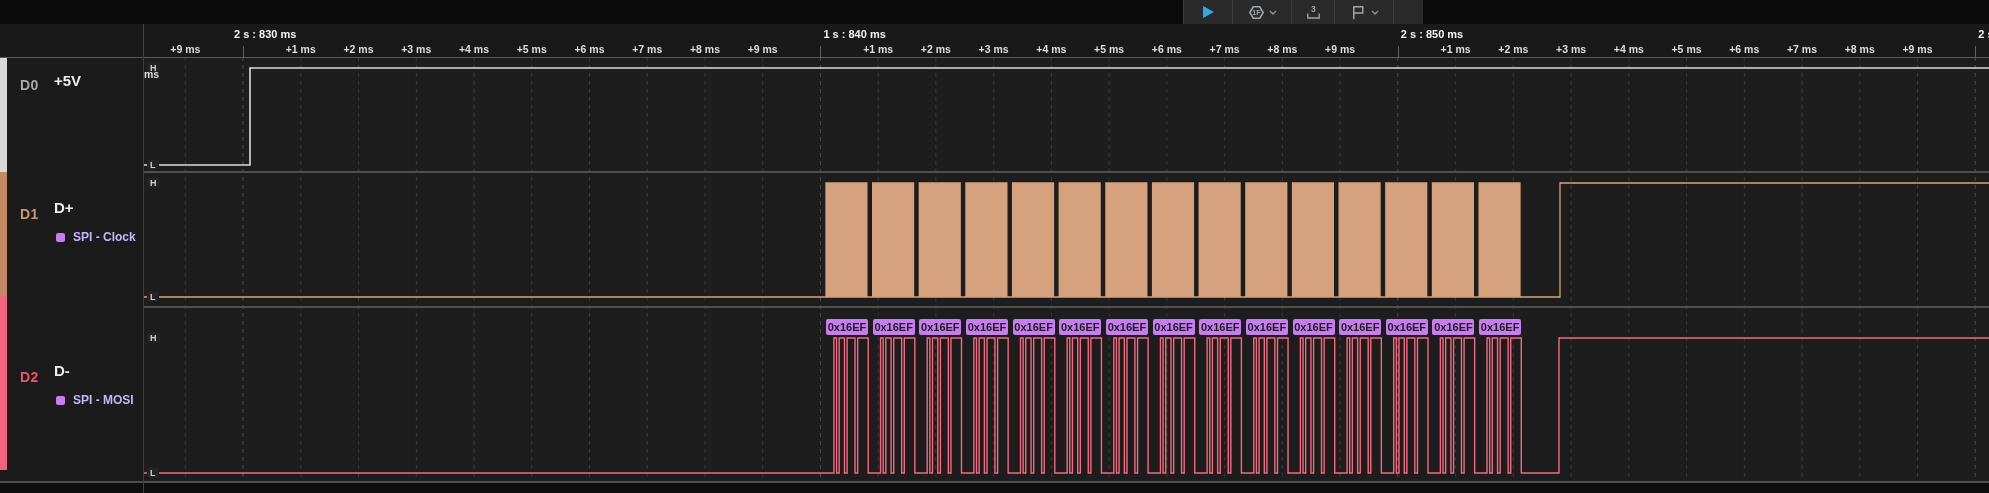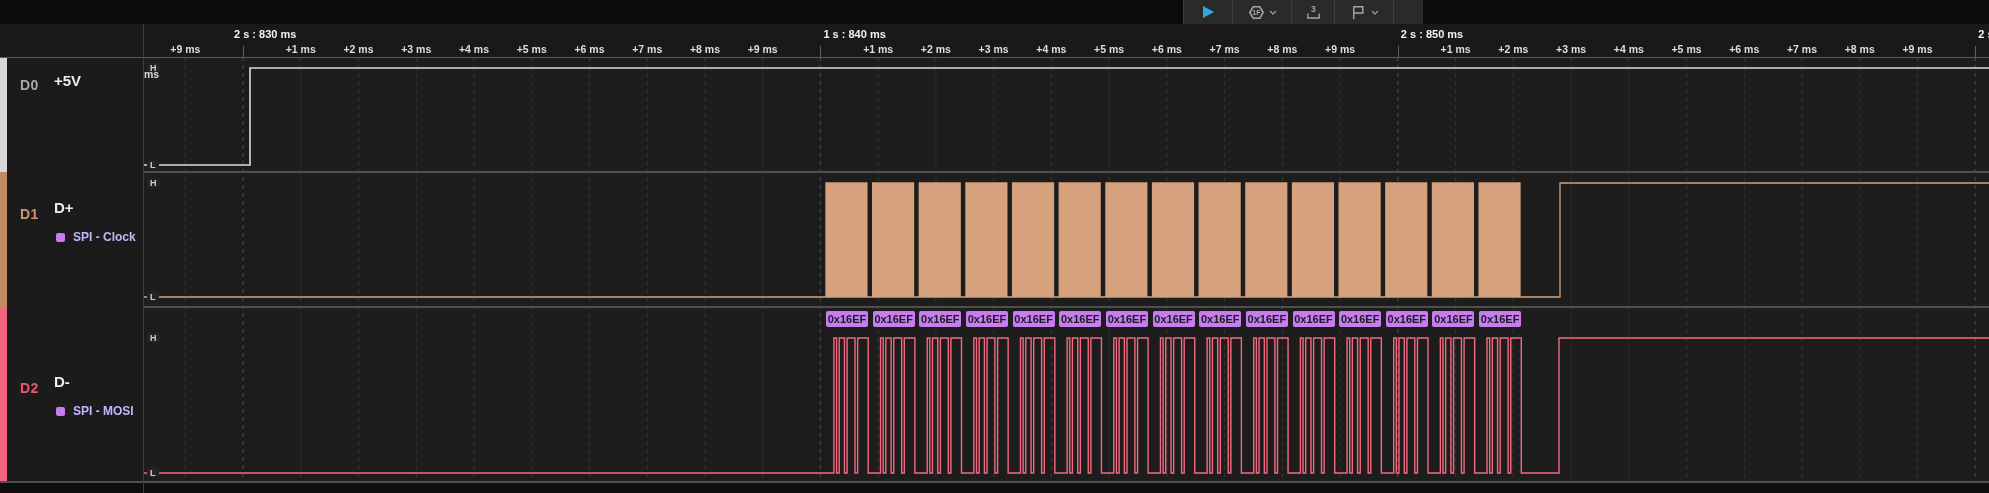--- a/index.html
+++ b/index.html
@@ -30,21 +30,21 @@
   .swatch{width:9px;height:9px;border-radius:2px;}
   .legend-label{font-size:12px;font-weight:700;color:#c4b5fd;}
   
   .sep{position:absolute;left:0;width:1989px;height:2px;background:#4f4f4f;z-index:3;}
   .vborder{position:absolute;left:143px;top:24px;width:1px;height:469px;background:#3f3f3f;z-index:6;}
   .bottomstrip{position:absolute;left:0;top:483px;width:1989px;height:10px;background:#0e0e0e;z-index:3;}
   
   #wave{position:absolute;left:0;top:0;z-index:1;}
   
   .bubble{position:absolute;height:16px;line-height:16px;text-align:center;border-radius:2px;
-          font-size:11px;font-weight:700;color:#1d1d1d;z-index:2;}
+          font-size:11px;font-weight:700;color:#1d1d1d;z-index:2;margin-top:8px;}
   
   .hl{position:absolute;left:147px;padding:0 3px;background:#242424;border-radius:2px;
       font-size:9px;font-weight:700;color:#cfcfcf;z-index:2;transform:translateY(-55%);}
 </style>
 </head>
 <body>
 
 <div id="app">
 
   <svg id="wave" width="1989" height="493">
@@ -122,21 +122,21 @@
     </div>
     <div class="ch-row" style="top:115px;height:135px;">
       <div class="strip" style="background: rgb(194, 138, 99);"></div>
       <div class="ch-id" style="top: 34px; color: rgb(204, 148, 112);">D1</div>
       <div class="ch-name" style="top:27px">D+</div>
       <div class="legend" style="top:58px">
         <div class="swatch" style="background: rgb(199, 125, 240);"></div>
         <div class="legend-label">SPI - Clock</div>
       </div>
     </div>
-    <div class="ch-row" style="top:250px;height:174px;">
+    <div class="ch-row" style="top:239px;height:174px;">
       <div class="strip" style="background: rgb(244, 99, 126);"></div>
       <div class="ch-id" style="top: 73px; color: rgb(238, 84, 112);">D2</div>
       <div class="ch-name" style="top:66px">D-</div>
       <div class="legend" style="top:97px">
         <div class="swatch" style="background: rgb(199, 125, 240);"></div>
         <div class="legend-label">SPI - MOSI</div>
       </div>
     </div>
   </div>
 

